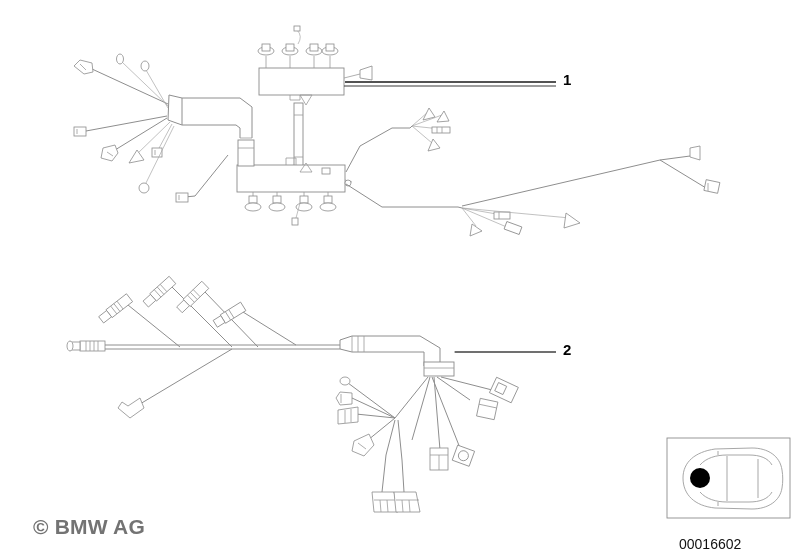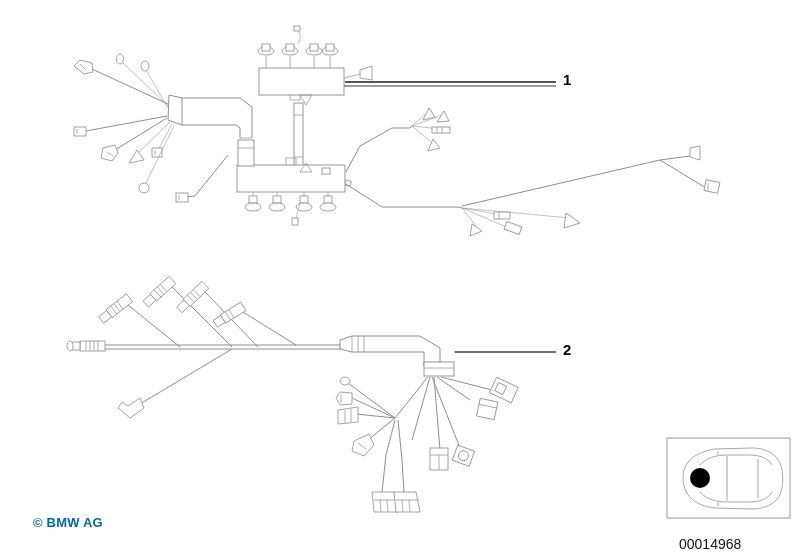--- a/index.html
+++ b/index.html
@@ -27,21 +27,21 @@
     position:absolute;
     font-size:15px;font-weight:bold;color:#000;
     font-family:"Liberation Sans", sans-serif;
     line-height:1;
   }
   #callout-1{left:563px;top:72px;}
   #callout-2{left:563px;top:342px;}
 
   #copyright{
     position:absolute;left:33px;top:515px;
-    font-size:13px;font-weight:bold;color:#0369a1;
+    font-size:21px;font-weight:bold;color:#737373;
     letter-spacing:0.2px;
     font-family:"Liberation Sans", sans-serif;
   }
   #diagram-number{
     position:absolute;left:679px;top:536px;
     font-size:14px;color:#111;
     font-family:"Liberation Sans", sans-serif;
   }
 </style>
 </head>
@@ -350,15 +350,15 @@
     </g>
 
   </svg>
 
   <div class="callout" id="callout-1">1</div>
 
   <div class="callout" id="callout-2">2</div>
 
   <div id="copyright">© BMW AG</div>
 
-  <div id="diagram-number">00014968</div>
+  <div id="diagram-number">00016602</div>
 
 </div>
 
 </body></html>

